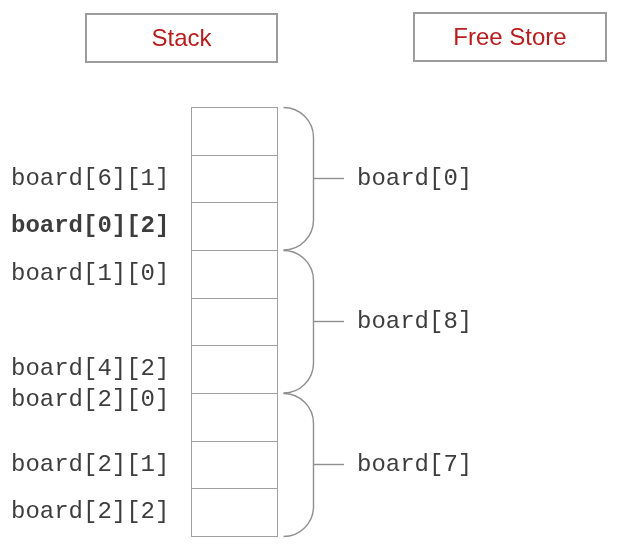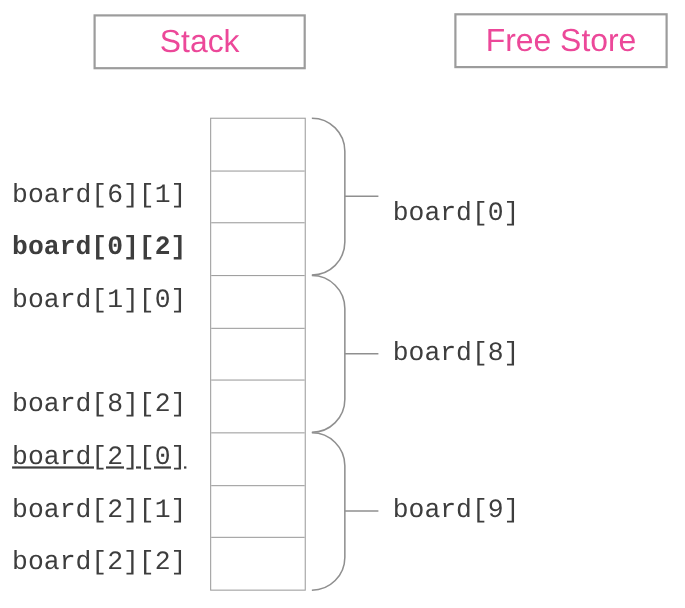--- a/index.html
+++ b/index.html
@@ -5,21 +5,21 @@
   html, body { margin:0; padding:0; background:#ffffff; }
   .canvas {
     position:relative; width:623px; height:553px;
     background:#ffffff; overflow:hidden;
     font-family:"Liberation Sans", sans-serif;
   }
   .hbox {
     position:absolute; box-sizing:border-box;
     border:2px solid #9c9c9c; background:#ffffff;
     display:flex; align-items:center; justify-content:center;
-    font-size:29px; color:#ec4899;
+    font-size:24px; color:#b91c1c;
   }
   .hbox.stack { left:85px; top:13px; width:193px; height:50px; }
   .hbox.free  { left:413px; top:12px; width:194px; height:50px; }
   .mono {
     font-family:"Liberation Mono", "DejaVu Sans Mono", monospace;
     font-size:24px; color:#3d3d3d; white-space:pre;
   }
   .cell-label {
     position:absolute; left:11px; height:32px; line-height:32px;
   }
@@ -27,49 +27,49 @@
     position:absolute; left:191px; top:107px; width:87px; height:430px;
     box-sizing:border-box; border:1.5px solid #a0a0a0;
     display:flex; flex-direction:column; background:#ffffff;
   }
   .cell { flex:1 1 auto; border-top:1.5px solid #a0a0a0; }
   .cell:first-child { border-top:none; }
   .overlay { position:absolute; left:0; top:0; pointer-events:none; }
   .group-label {
     position:absolute; left:357px; height:32px; line-height:32px;
   }
-  .gl-0 { top:163px;margin-top:16px; }
+  .gl-0 { top:163px; }
   .gl-1 { top:306px; }
   .gl-2 { top:449px; }
   .cl-0 { top:115px; }
   .cl-1 { top:163px; }
   .cl-2 { top:210px;font-weight:bold; }
   .cl-3 { top:258px; }
   .cl-4 { top:306px; }
   .cl-5 { top:353px; }
-  .cl-6 { top:401px;text-decoration:underline; }
+  .cl-6 { top:384px; }
   .cl-7 { top:449px; }
   .cl-8 { top:496px; }
 </style>
 </head>
 <body>
 
 <div class="canvas">
 
   <div class="hbox stack">
     <span>Stack</span>
   </div>
   <div class="hbox free">
     <span>Free Store</span>
   </div>
 
   <div class="mono cell-label cl-1">board[6][1]</div>
   <div class="mono cell-label cl-2">board[0][2]</div>
   <div class="mono cell-label cl-3">board[1][0]</div>
-  <div class="mono cell-label cl-5">board[8][2]</div>
+  <div class="mono cell-label cl-5">board[4][2]</div>
   <div class="mono cell-label cl-6">board[2][0]</div>
   <div class="mono cell-label cl-7">board[2][1]</div>
   <div class="mono cell-label cl-8">board[2][2]</div>
 
   <div class="cells">
     <div class="cell"></div>
     <div class="cell"></div>
     <div class="cell"></div>
     <div class="cell"></div>
     <div class="cell"></div>
@@ -85,15 +85,15 @@
       <path d="M 283.5,250.5 A 30 30 0 0 1 313.5,280.5 L 313.5,363 A 30 30 0 0 1 283.5,393"></path>
       <path d="M 283.5,393.5 A 30 30 0 0 1 313.5,423.5 L 313.5,506.5 A 30 30 0 0 1 283.5,536.5"></path>
       <line x1="313.5" y1="178.5" x2="344" y2="178.5"></line>
       <line x1="313.5" y1="321.5" x2="344" y2="321.5"></line>
       <line x1="313.5" y1="464.5" x2="344" y2="464.5"></line>
     </g>
   </svg>
 
   <div class="mono group-label gl-0">board[0]</div>
   <div class="mono group-label gl-1">board[8]</div>
-  <div class="mono group-label gl-2">board[9]</div>
+  <div class="mono group-label gl-2">board[7]</div>
 
 </div>
 
 </body></html>

